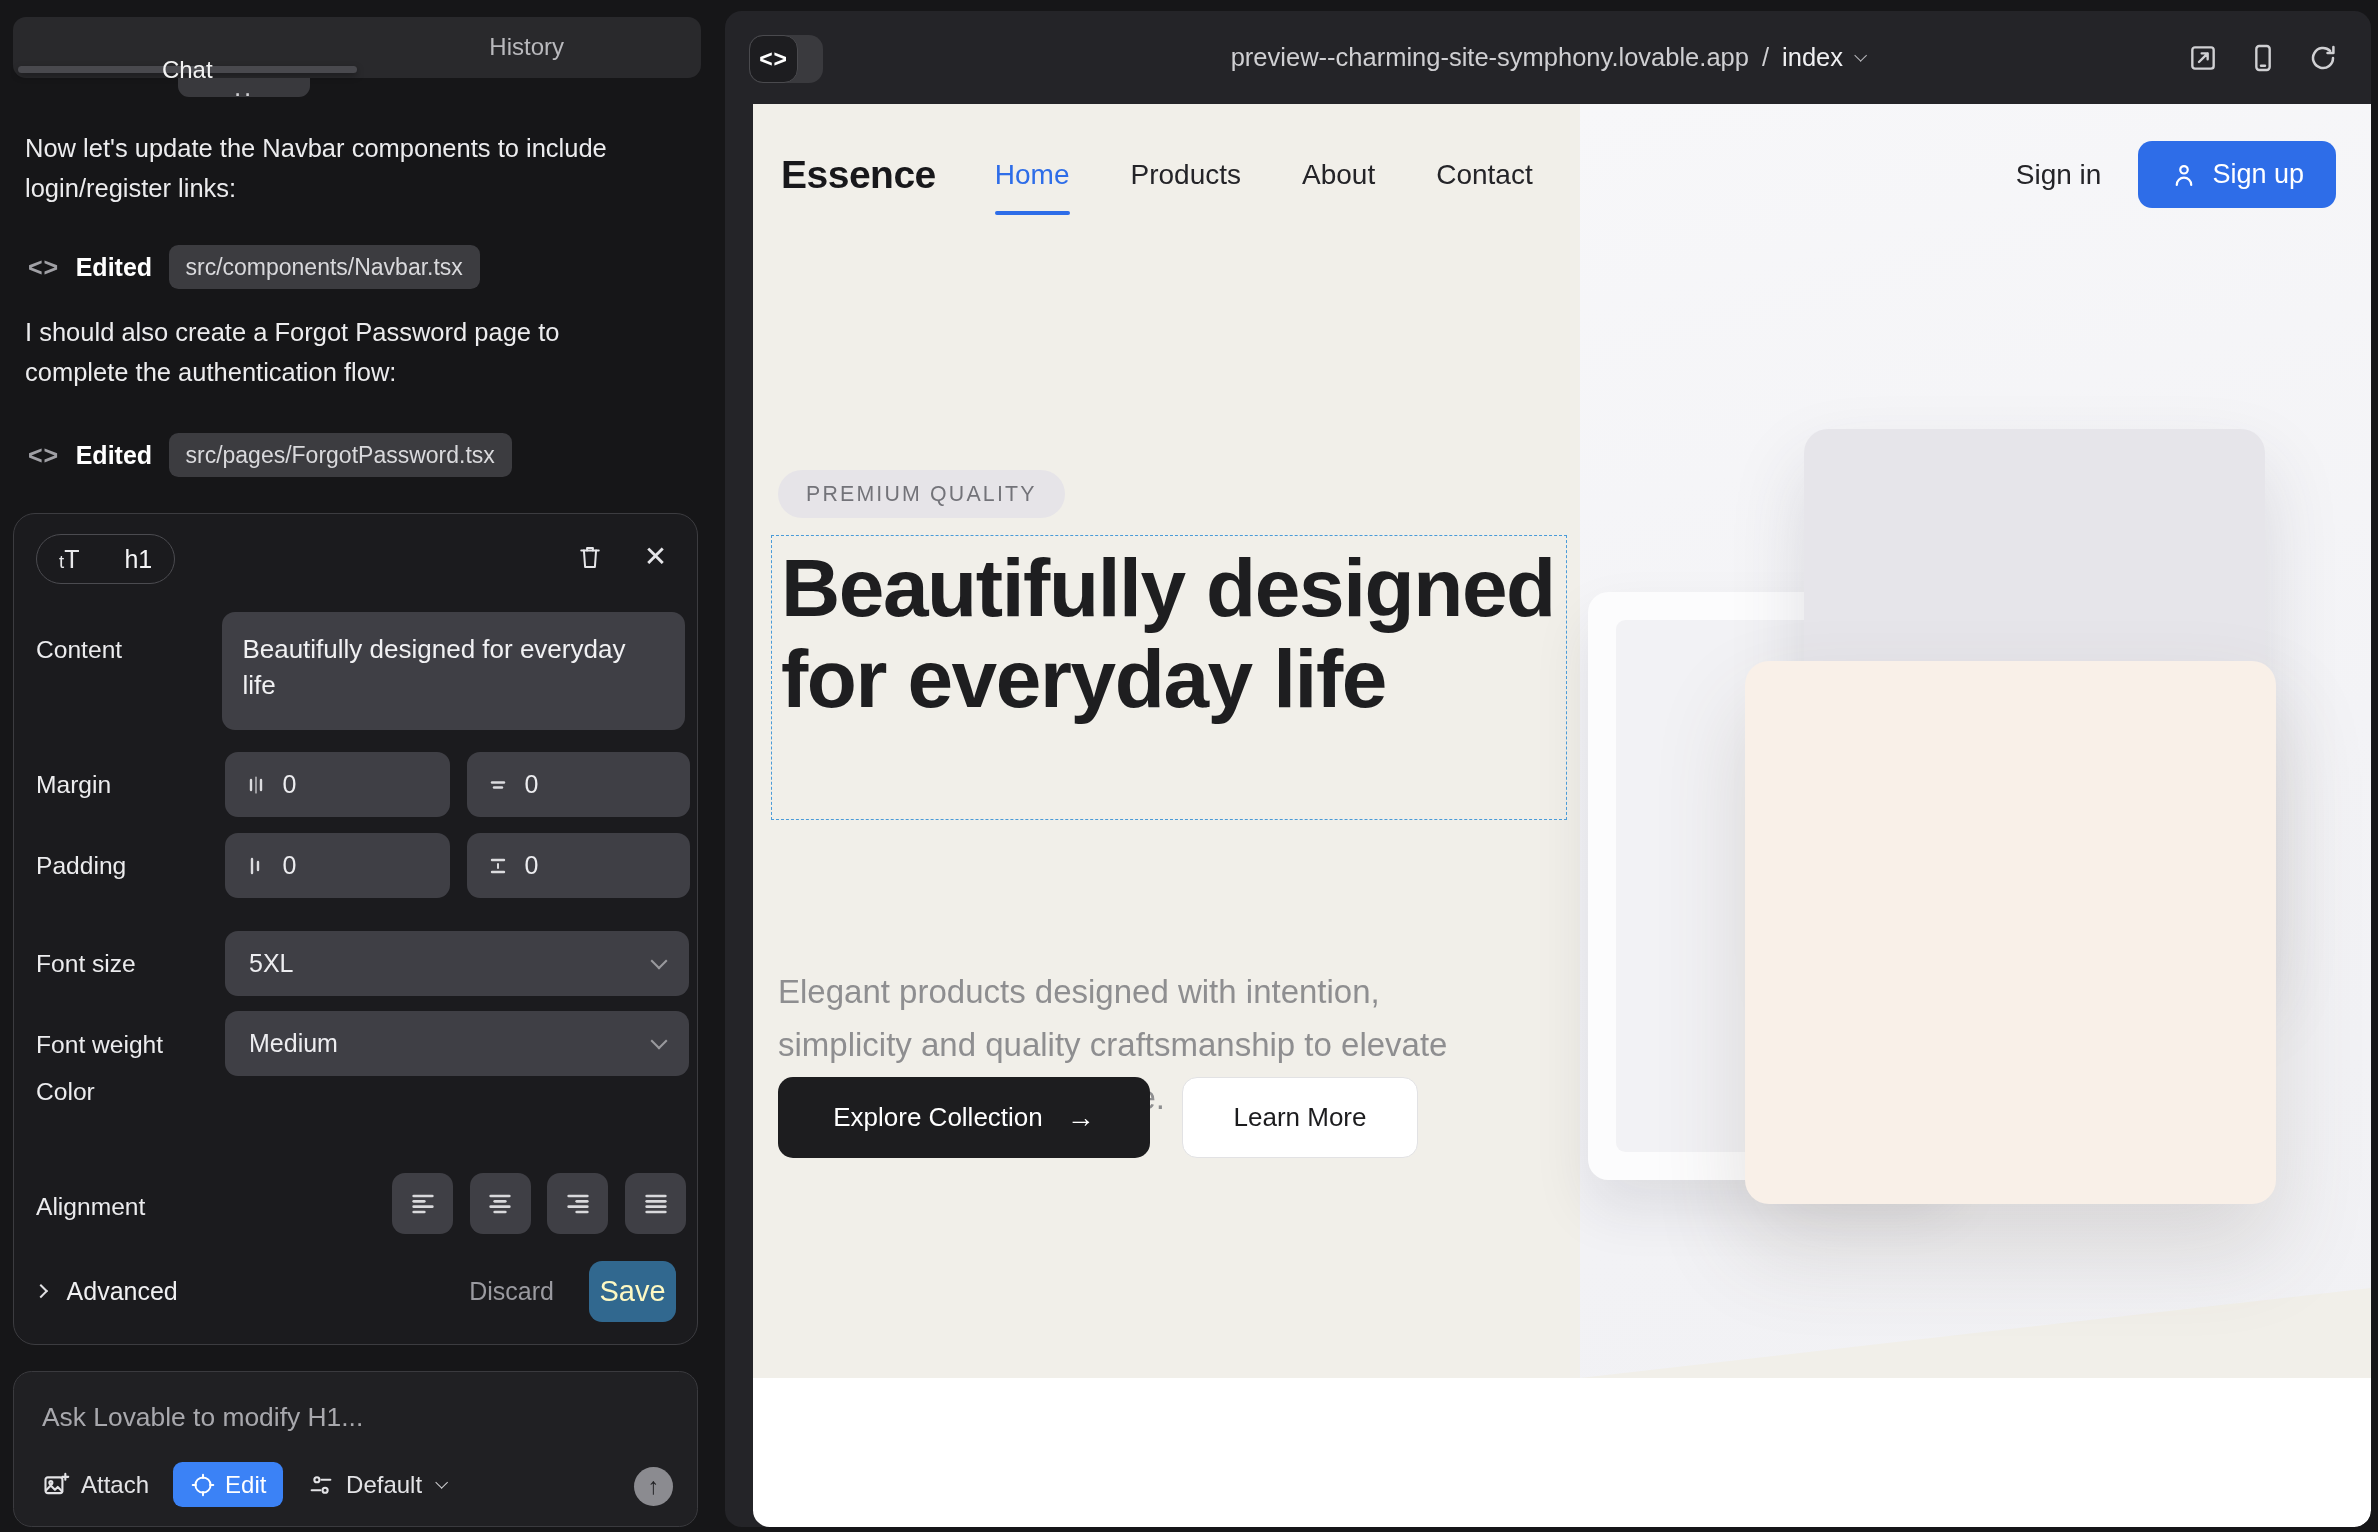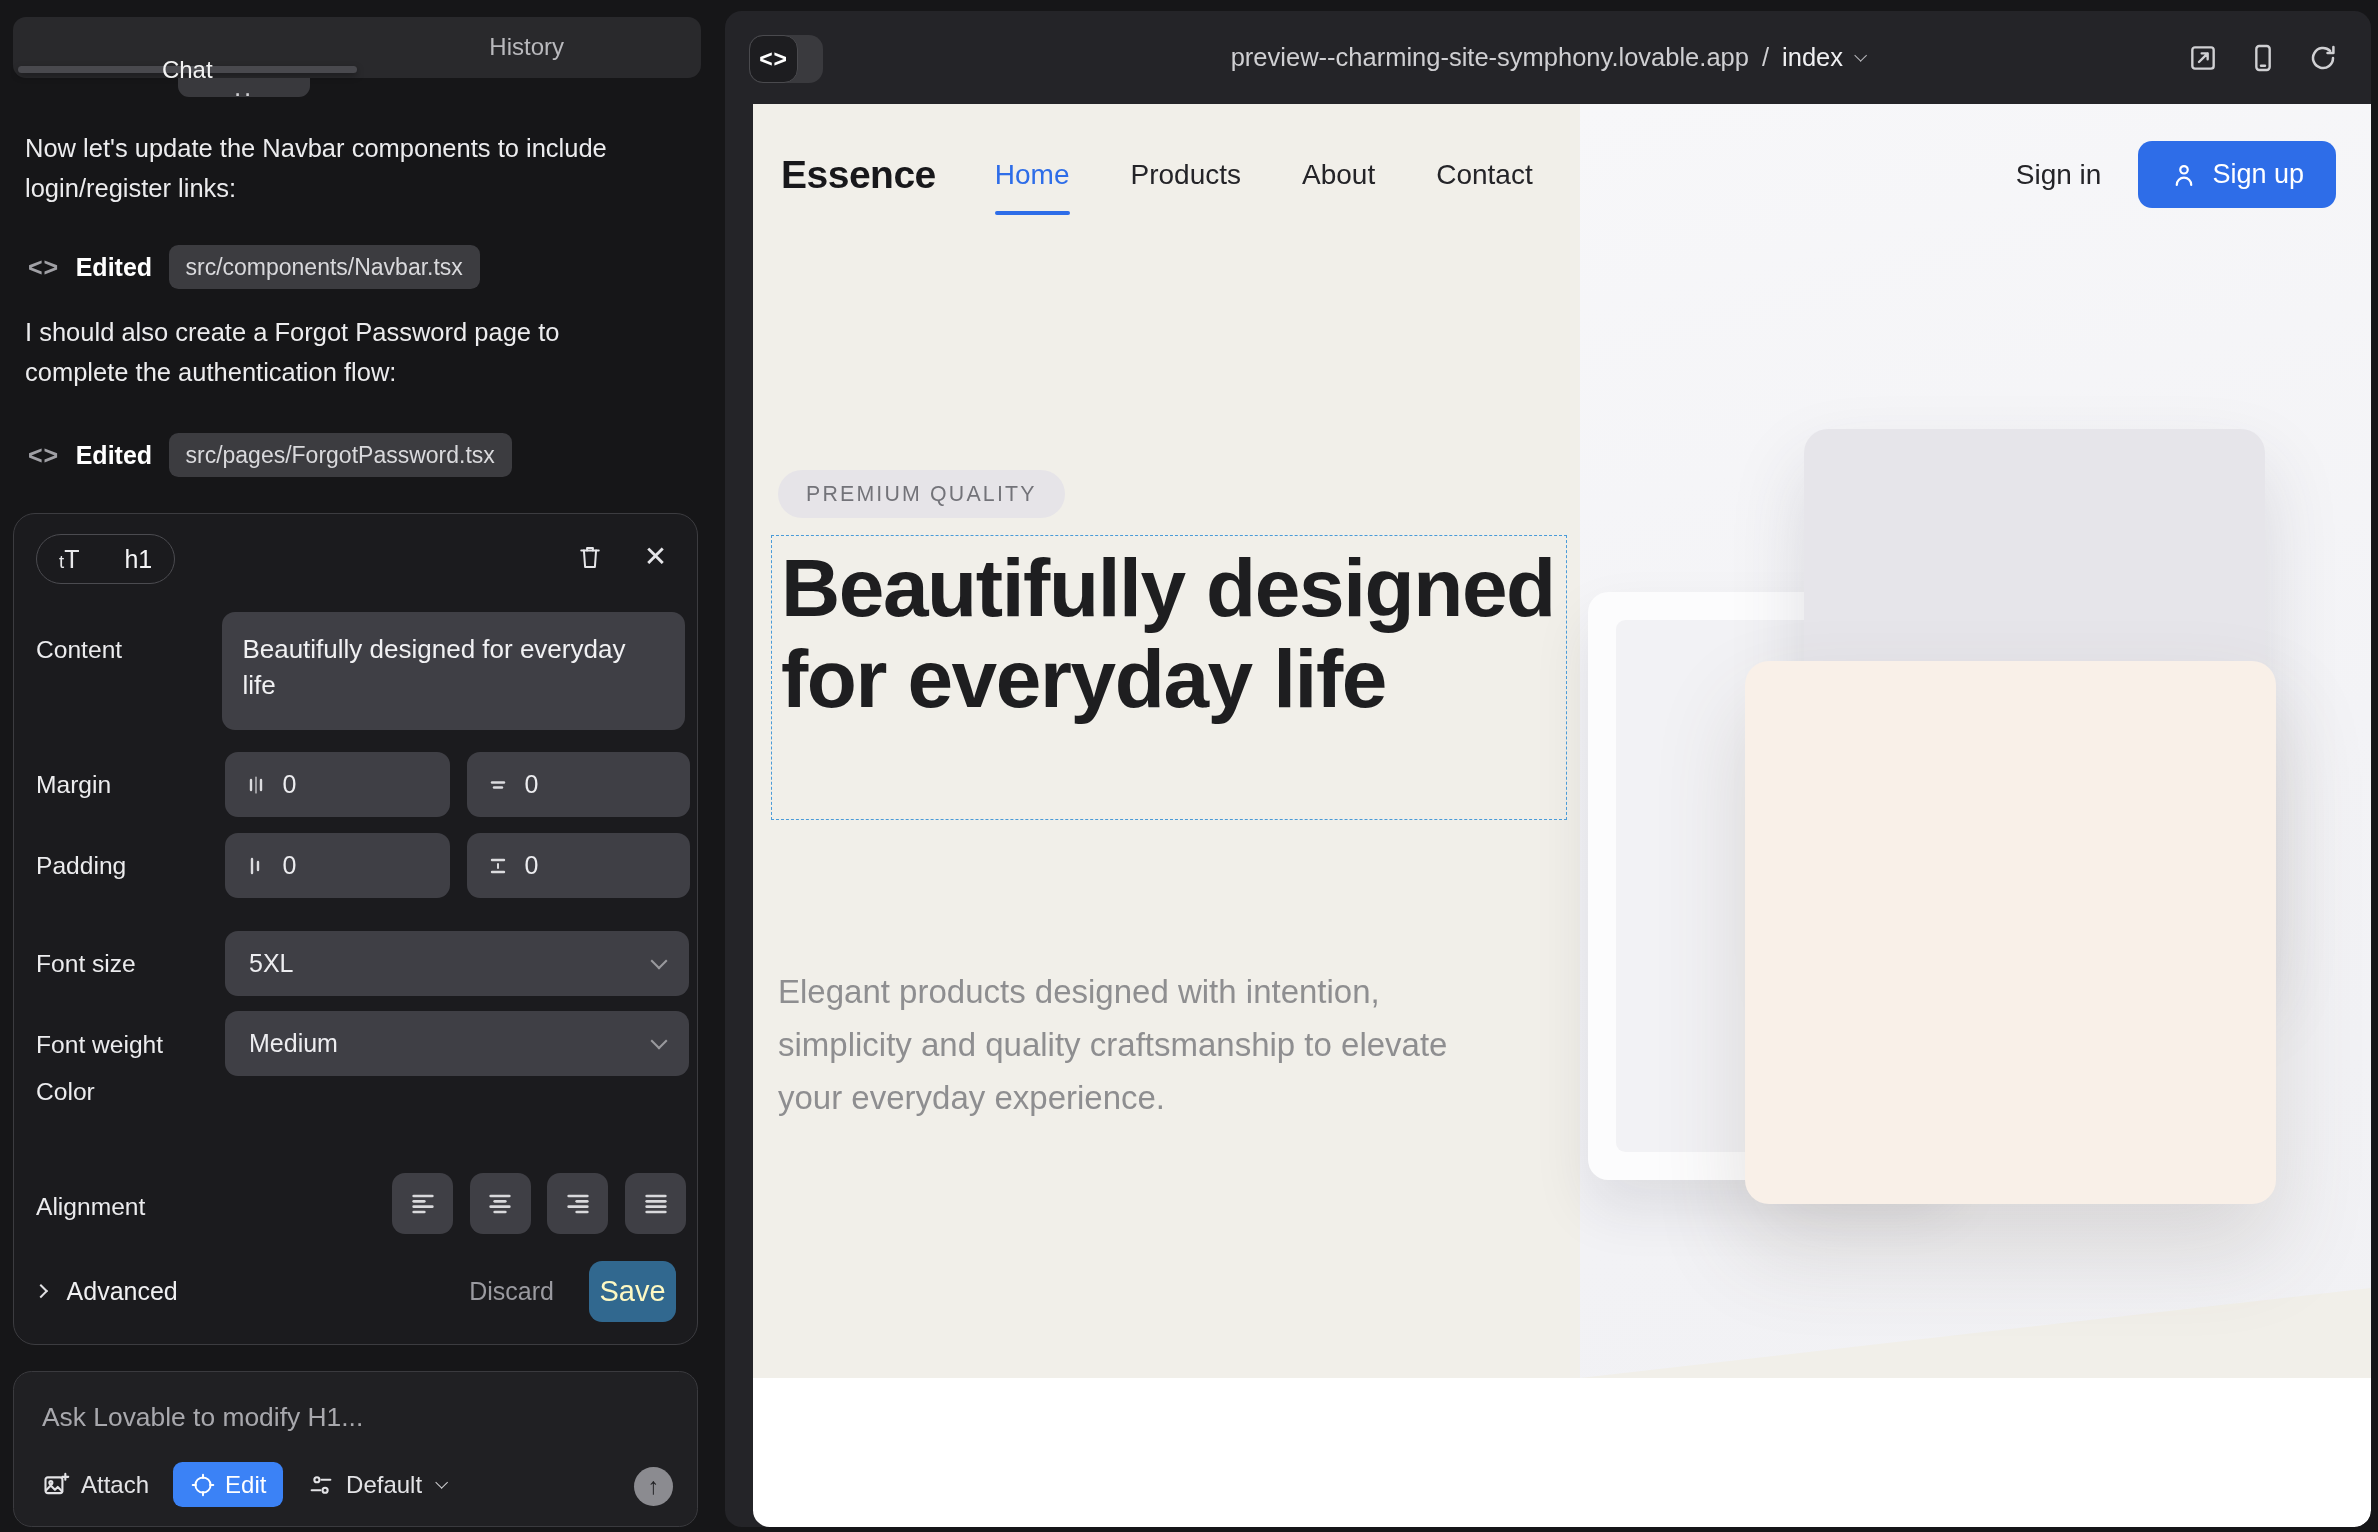--- a/index.html
+++ b/index.html
@@ -421,16 +421,23 @@
       </div>
 
       <div class="badge">PREMIUM QUALITY</div>
 
       <div class="h1-selection">
         <h1 class="hero-h1">Beautifully designed for everyday life</h1>
       </div>
 
       <p class="hero-para">Elegant products designed with intention, simplicity and quality craftsmanship to elevate your everyday experience.</p>
 
+      <div class="cta-row">
+        <button class="cta-primary">
+          <span>Explore Collection</span>
+          <span class="cta-arrow">→</span>
+        </button>
+        <button class="cta-secondary">Learn More</button>
+      </div>
     </div>
   </div>
 </div>
 
 
 </body></html>

